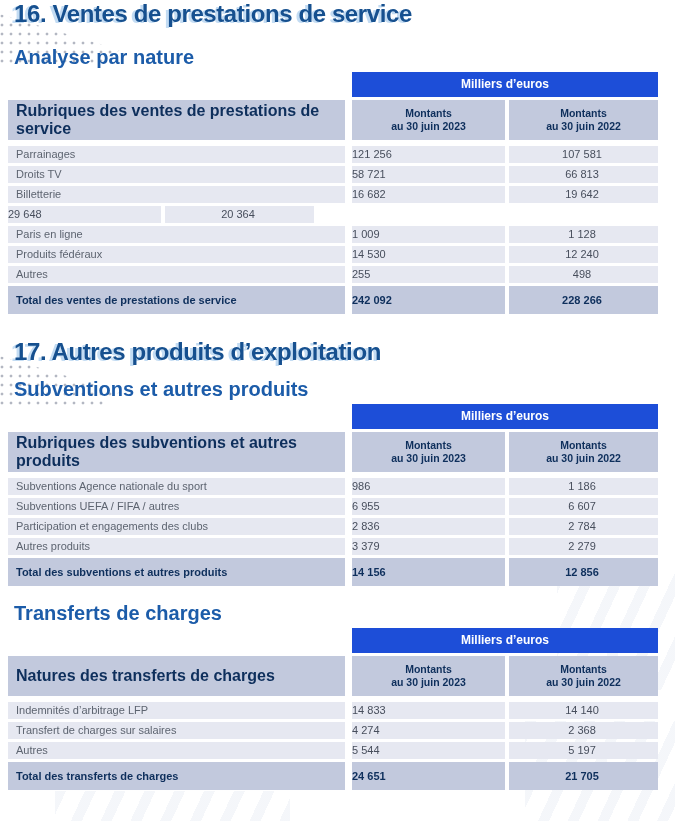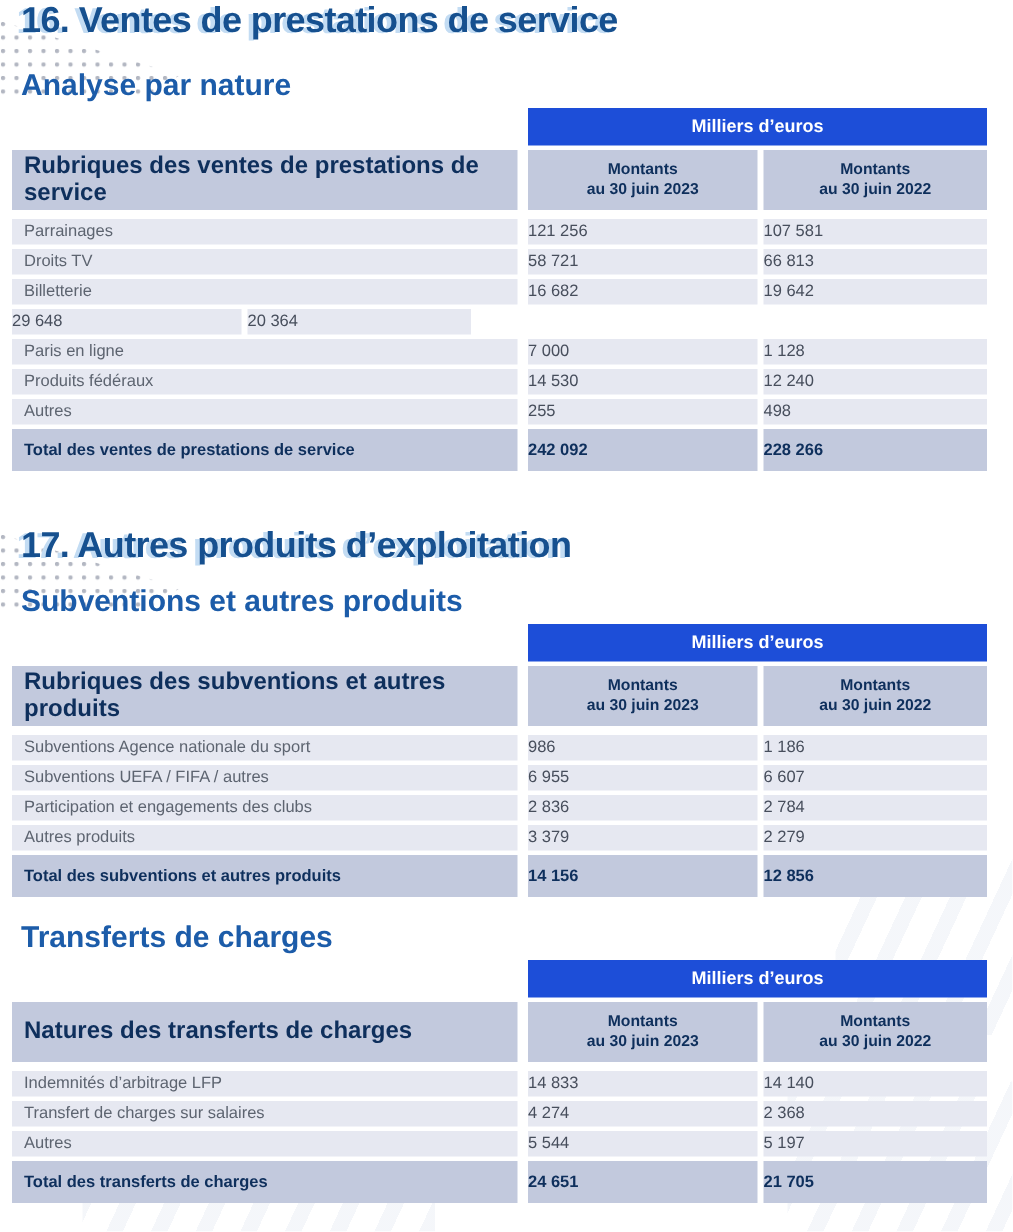--- a/index.html
+++ b/index.html
@@ -31,21 +31,21 @@
   #stripe-bottom-right { right:0; bottom:0; width:150px; height:100px; }
   #stripe-bottom-left  { left:55px; bottom:0; width:235px; height:30px; }
 
   h1.sec {
     margin:0 0 0 14px; padding:0;
     font-size:24px; line-height:28px; font-weight:bold;
     color:#16508f; letter-spacing:-0.4px;
     text-shadow:-3px 1px 0 #c3dcf3;
   }
   #sec16-heading { padding-top:0; }
-  #sec17-heading { margin-top:36px; }
+  #sec17-heading { margin-top:24px; }
 
   h2.sub {
     margin:0 0 6px 14px; padding:0;
     font-size:20px; line-height:18px; font-weight:bold;
     color:#1c5ca9;
   }
   #sub-analyse   { margin-top:20px; }
   #sub-subventions { margin-top:14px; }
   #sub-transferts  { margin-top:18px; }
 
@@ -55,21 +55,21 @@
     margin-left:344px; width:306px; height:25px; line-height:25px;
     background:#1d4ed8; color:#ffffff;
     font-size:12px; font-weight:bold; text-align:center;
     margin-bottom:3px;
   }
 
   .trow { display:flex; margin-bottom:3px; }
   .cell { background:#e6e8f1; overflow:hidden; }
   .c0 { width:337px; margin-right:7px; padding-left:8px; }
   .c1 { width:153px; margin-right:4px; text-align:left; padding-right:10px; }
-  .c2 { width:149px; text-align:left; padding-right:3px; }
+  .c2 { width:149px; text-align:center; padding-right:3px; }
 
   .hdr { margin-bottom:6px; }
   .hdr .cell { background:#c2c9dd; height:40px; color:#0e2f5c; font-weight:bold; }
   .hdr .c0 { font-size:16px; display:flex; align-items:center; }
   .hdr .c1, .hdr .c2 { font-size:10.5px; text-align:center; padding:7px 0 0 0; line-height:13px; }
 
   .drow .cell { height:17px; line-height:17px; font-size:11px; }
   .drow .c0 { color:#5d6470; }
   .drow .c1, .drow .c2 { color:#474e5c; }
 
@@ -120,21 +120,21 @@
       <div class="cell c0">Billetterie</div>
       <div class="cell c1">16 682</div>
       <div class="cell c2">19 642</div>
     </div>
     <div class="trow drow">
       <div class="cell c1">29 648</div>
       <div class="cell c2">20 364</div>
     </div>
     <div class="trow drow">
       <div class="cell c0">Paris en ligne</div>
-      <div class="cell c1">7 000</div>
+      <div class="cell c1">1 009</div>
       <div class="cell c2">1 128</div>
     </div>
     <div class="trow drow">
       <div class="cell c0">Produits fédéraux</div>
       <div class="cell c1">14 530</div>
       <div class="cell c2">12 240</div>
     </div>
     <div class="trow drow">
       <div class="cell c0">Autres</div>
       <div class="cell c1">255</div>

